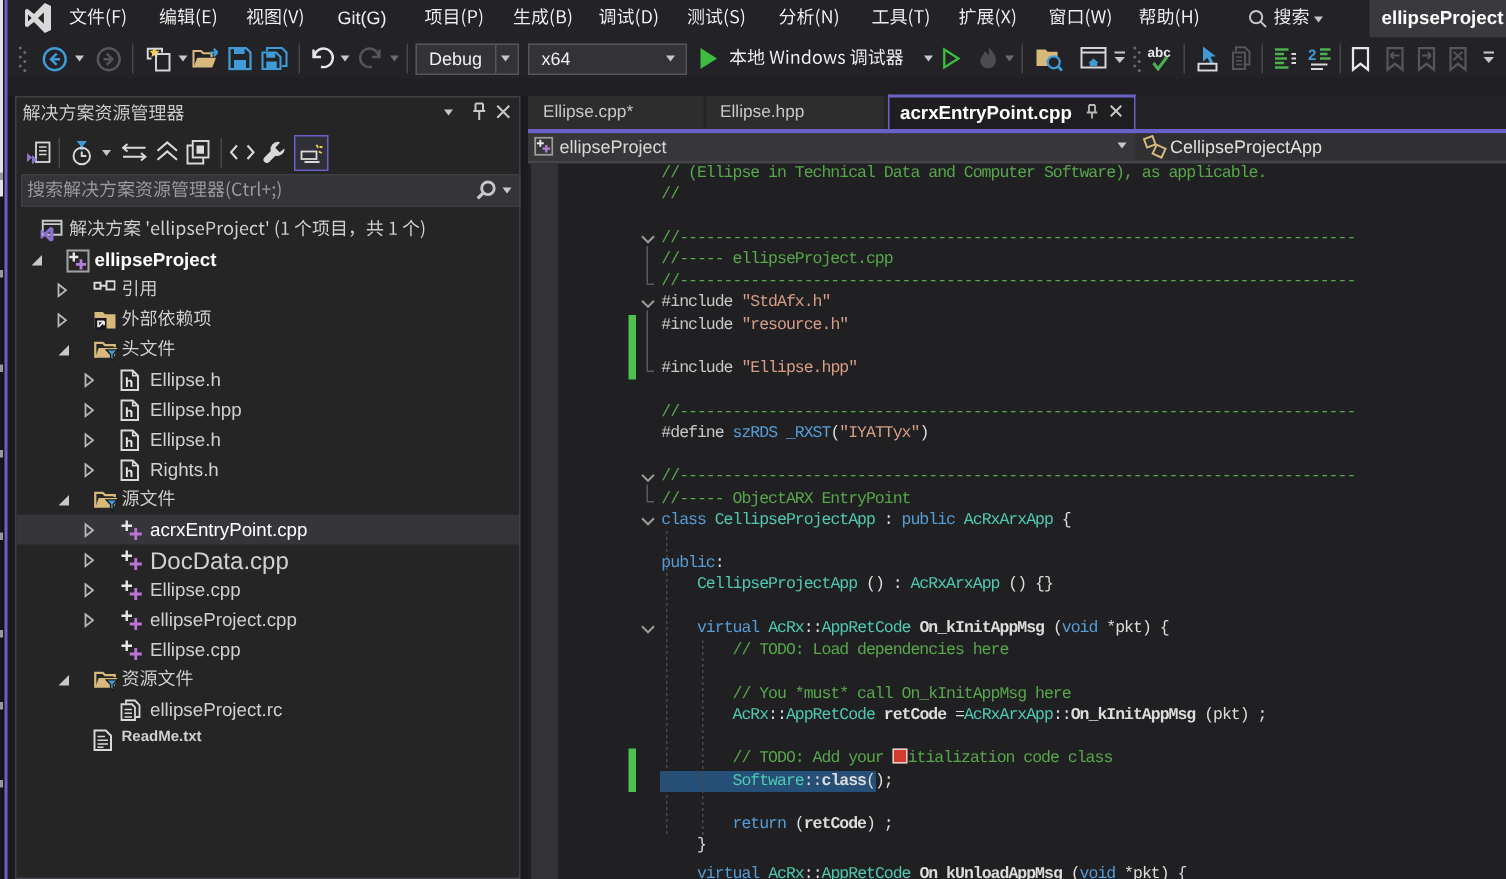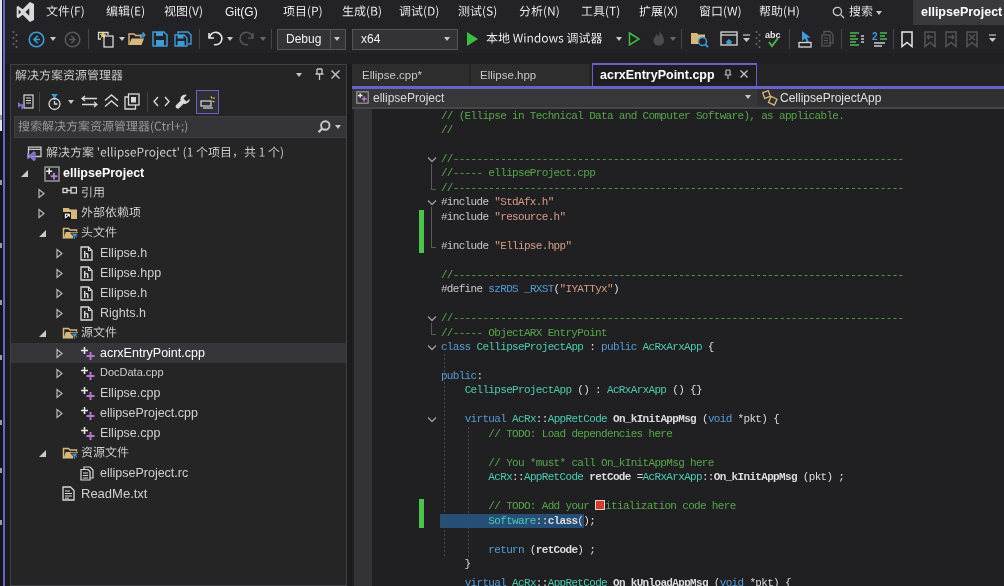--- a/index.html
+++ b/index.html
@@ -543,21 +543,21 @@
 <path d="M10.5 6 V14 M6.5 10 H14.5" stroke="#b875d2" stroke-width="1.9"></path>
       </svg></div>
 <div class="abs" style="left:100px;top:346px;font-size:12.5px;font-weight:normal;color:#ffffff">acrxEntryPoint.cpp</div>
 <div class="abs" style="left:56px;top:368px;line-height:0"><svg width="7" height="11" viewBox="0 0 7 11">
         <path d="M1 1.5 L6 5.5 L1 9.5 Z" fill="none" stroke="#b8b8b8" stroke-width="1.2"></path>
       </svg></div>
 <div class="abs" style="left:80px;top:366px;line-height:0"><svg width="16" height="15" viewBox="0 0 16 15">
 <path d="M4.5 1 V8 M1 4.5 H8" stroke="#e8e8e8" stroke-width="1.6"></path>
 <path d="M10.5 6 V14 M6.5 10 H14.5" stroke="#b875d2" stroke-width="1.9"></path>
       </svg></div>
-<div class="abs" style="left:100px;top:366px;font-size:11px;font-weight:normal;color:#d0d0d0">DocData.cpp</div>
+<div class="abs" style="left:100px;top:366px;font-size:16px;font-weight:normal;color:#d0d0d0">DocData.cpp</div>
 <div class="abs" style="left:56px;top:388px;line-height:0"><svg width="7" height="11" viewBox="0 0 7 11">
         <path d="M1 1.5 L6 5.5 L1 9.5 Z" fill="none" stroke="#b8b8b8" stroke-width="1.2"></path>
       </svg></div>
 <div class="abs" style="left:80px;top:386px;line-height:0"><svg width="16" height="15" viewBox="0 0 16 15">
 <path d="M4.5 1 V8 M1 4.5 H8" stroke="#e8e8e8" stroke-width="1.6"></path>
 <path d="M10.5 6 V14 M6.5 10 H14.5" stroke="#b875d2" stroke-width="1.9"></path>
       </svg></div>
 <div class="abs" style="left:100px;top:386px;font-size:12.5px;font-weight:normal;color:#d0d0d0">Ellipse.cpp</div>
 <div class="abs" style="left:56px;top:408px;line-height:0"><svg width="7" height="11" viewBox="0 0 7 11">
         <path d="M1 1.5 L6 5.5 L1 9.5 Z" fill="none" stroke="#b8b8b8" stroke-width="1.2"></path>
@@ -598,21 +598,21 @@
 <div class="abs" style="left:100px;top:466px;font-size:12.5px;font-weight:normal;color:#d0d0d0">ellipseProject.rc</div>
 <div class="abs" style="left:62px;top:486px;line-height:0"><svg width="13" height="15" viewBox="0 0 13 15">
 <path d="M1 1 H8.5 L12 4.5 V14 H1 Z" fill="none" stroke="#d9d9d9" stroke-width="1.3"></path>
 <g stroke="#d9d9d9" stroke-width="1">
           <line x1="3" y1="5" x2="8" y2="5"></line>
           <line x1="3" y1="7.5" x2="10" y2="7.5"></line>
           <line x1="3" y1="10" x2="10" y2="10"></line>
           <line x1="3" y1="12.2" x2="7" y2="12.2"></line>
         </g>
       </svg></div>
-<div class="abs" style="left:81px;top:486px;font-size:13px;font-weight:normal;color:#d0d0d0">ReadMe.txt</div>
+<div class="abs" style="left:81px;top:486px;font-size:10px;font-weight:bold;color:#d0d0d0">ReadMe.txt</div>
 <div class="abs" style="left:352px;top:56px;width:652px;height:530px;background:#202023"></div>
 <div class="abs" style="left:352px;top:63.5px;width:652px;height:22.5px;background:#242427"></div>
 <div class="abs" style="left:352px;top:64px;width:118px;height:22px;background:#2d2d2d;border-right:1px solid #252528">
 <div style="position:absolute;left:10px;top:4.5px;font-size:11.5px;color:#c8c8c8">Ellipse.cpp*</div>
     </div>
 <div class="abs" style="left:471px;top:64px;width:119px;height:22px;background:#2d2d2d;border-right:1px solid #252528">
 <div style="position:absolute;left:9px;top:4.5px;font-size:11.5px;color:#c8c8c8">Ellipse.hpp</div>
     </div>
 <div class="abs" style="left:592px;top:63px;width:165px;height:23px;background:#1e1e20;border-top:2.5px solid #6a61c8;border-left:1px solid #6a61c8;border-right:1px solid #6a61c8">
 <div style="position:absolute;left:7px;top:2.5px;font-size:12.5px;font-weight:bold;color:#ffffff">acrxEntryPoint.cpp</div>
@@ -701,18 +701,18 @@
 
 <b class="k">public</b>:
     <b class="t">CellipseProjectApp</b> () : <b class="t">AcRxArxApp</b> () {}
 
     <b class="k">virtual</b> <b class="t">AcRx</b>::<b class="t">AppRetCode</b> <b class="w">On_kInitAppMsg</b> (<b class="k">void</b> *pkt) {
         <i>// TODO: Load dependencies here</i>
 
         <i>// You *must* call On_kInitAppMsg here</i>
         <b class="t">AcRx</b>::<b class="t">AppRetCode</b> <b class="w">retCode</b> =<b class="t">AcRxArxApp</b>::<b class="w">On_kInitAppMsg</b> (pkt) ;
 
-        <i>// TODO: Add your </i><span style="display:inline-block;width:10px;height:10px;background:#d23b2e;border:1px solid #d6d6d6;vertical-align:-1px"></span><i>itialization code here</i>
+        <i>// TODO: Add your </i><span style="display:inline-block;width:10px;height:10px;background:#d23b2e;border:1px solid #d6d6d6;vertical-align:-1px"></span><i>itialization code class</i>
         <b class="t">Software</b>::<b class="w">class</b>();
 
         <b class="k">return</b> (<b class="w">retCode</b>) ;
     }
     <span style="position:relative;top:4px"><b class="k">virtual</b> <b class="t">AcRx</b>::<b class="t">AppRetCode</b> <b class="w">On_kUnloadAppMsg</b> (<b class="k">void</b> *pkt) {</span></pre>
 </div>
 </body></html>

